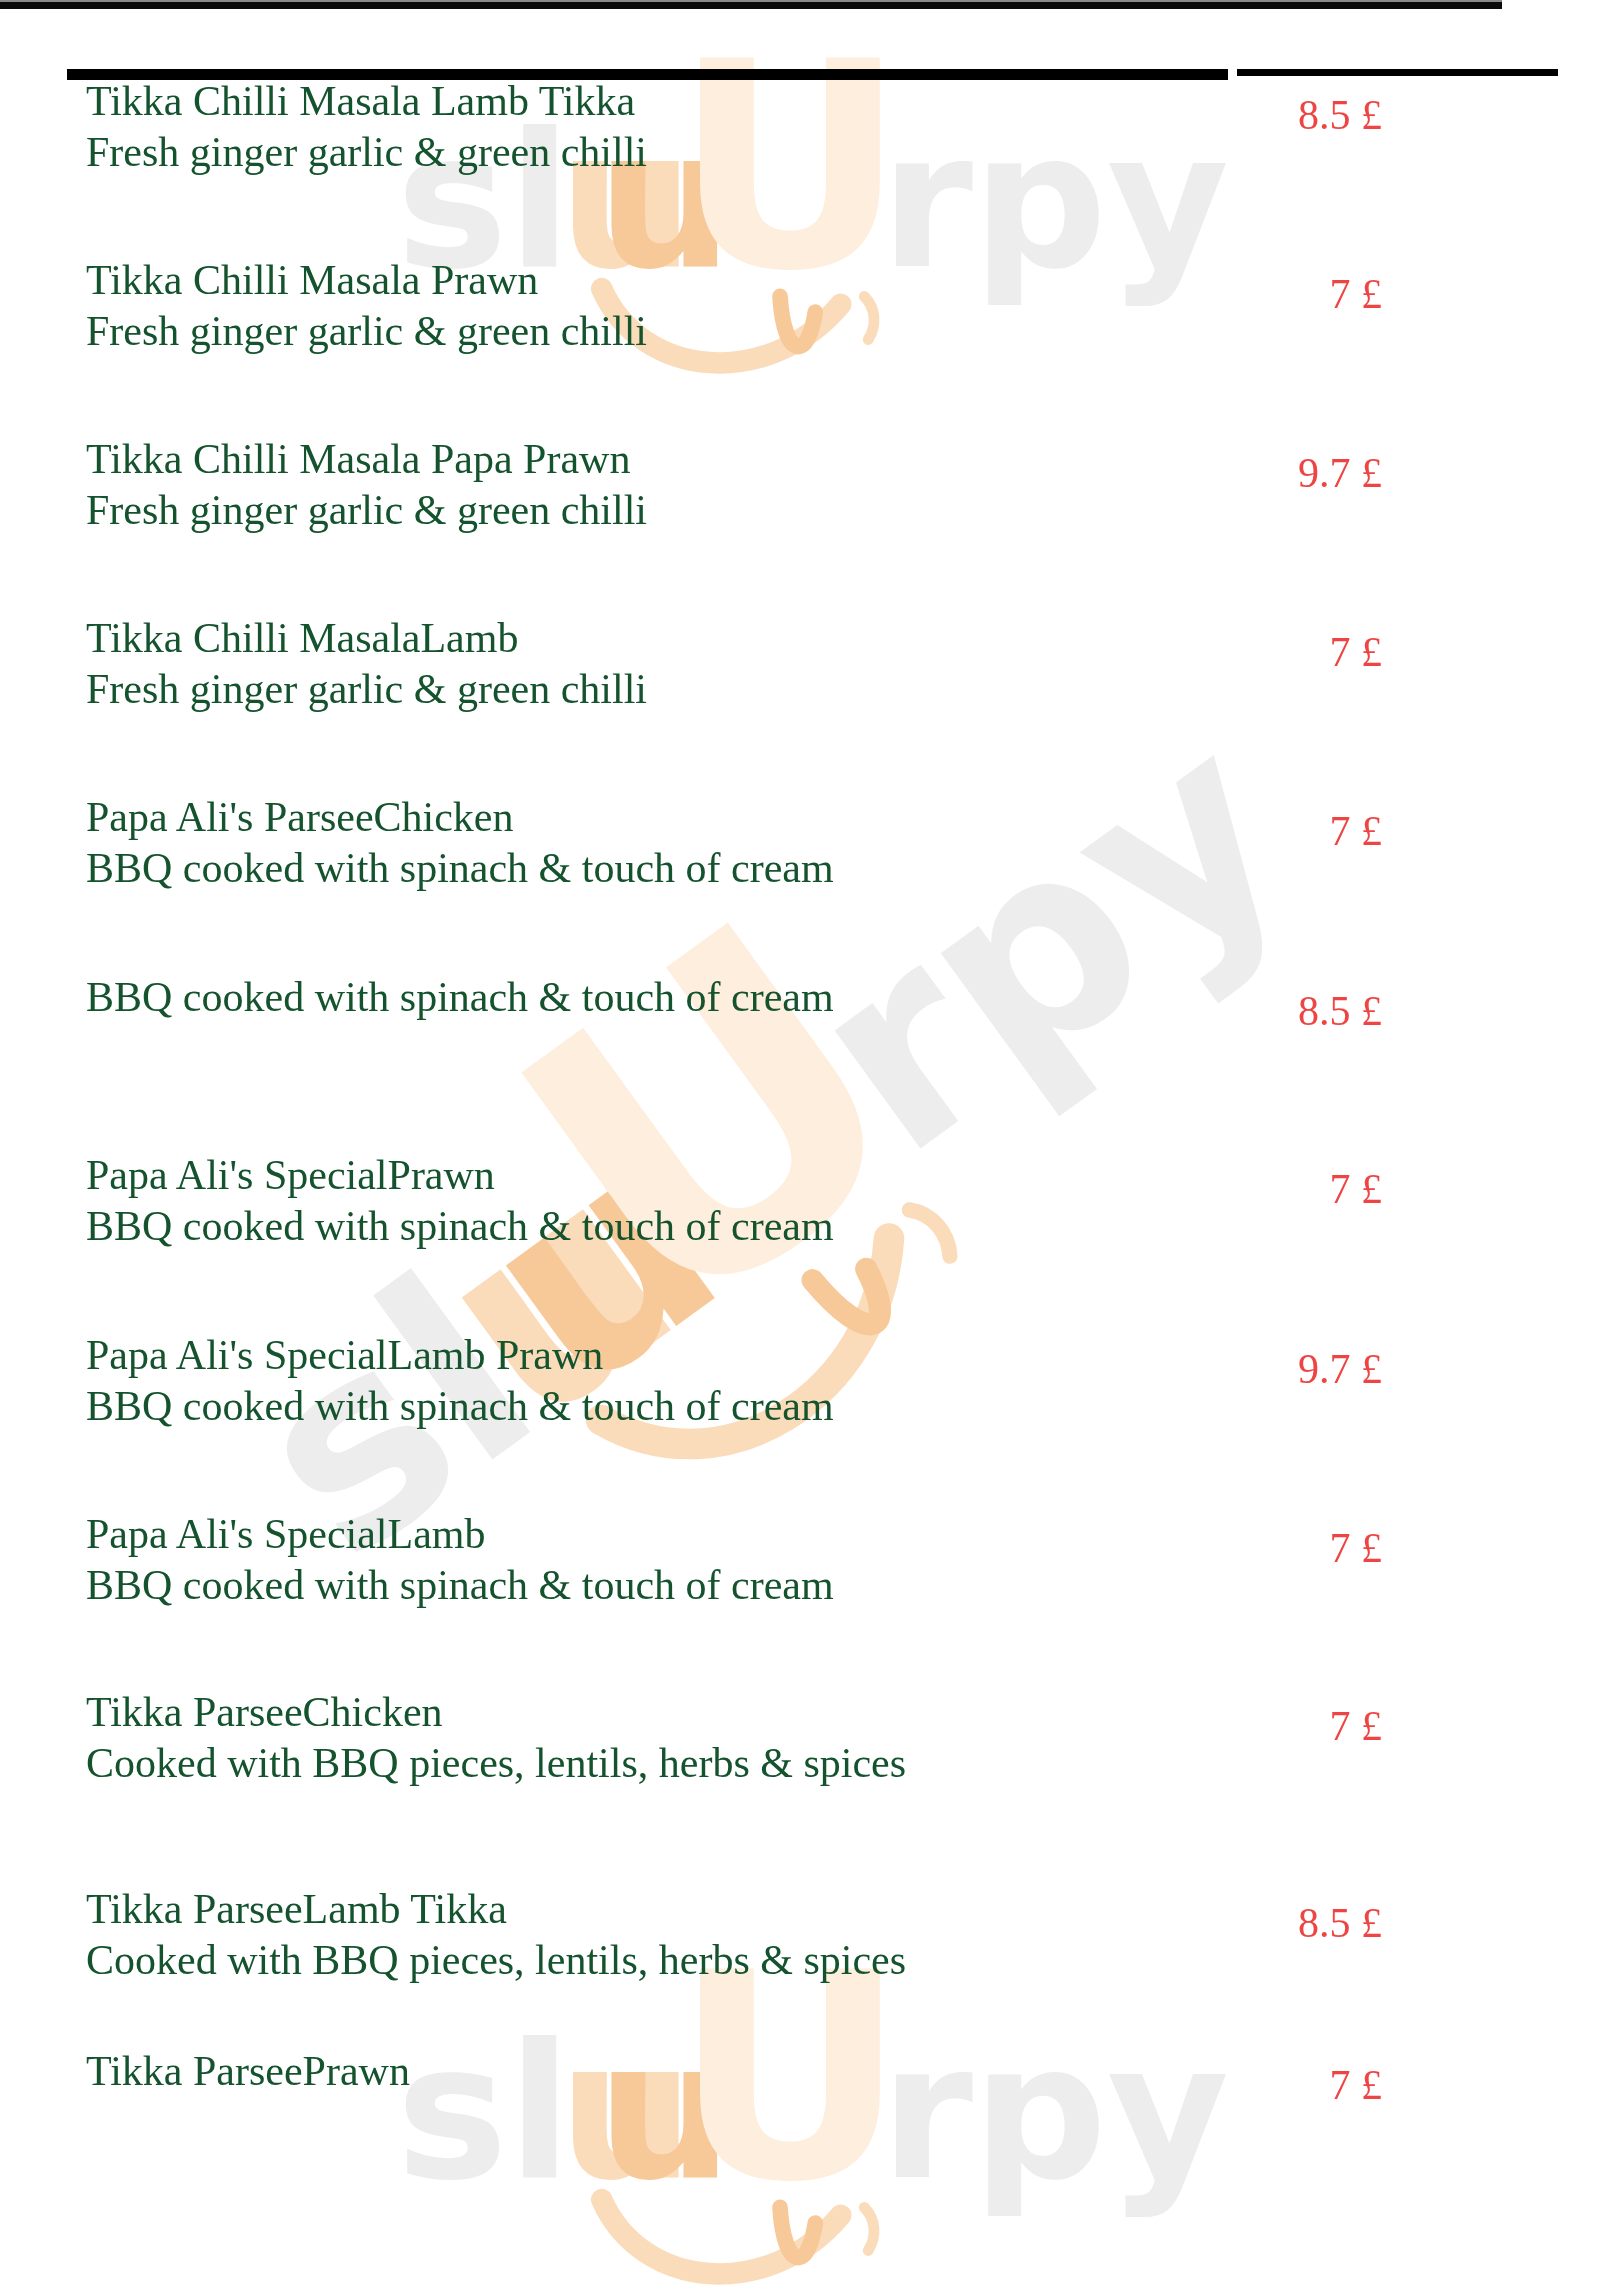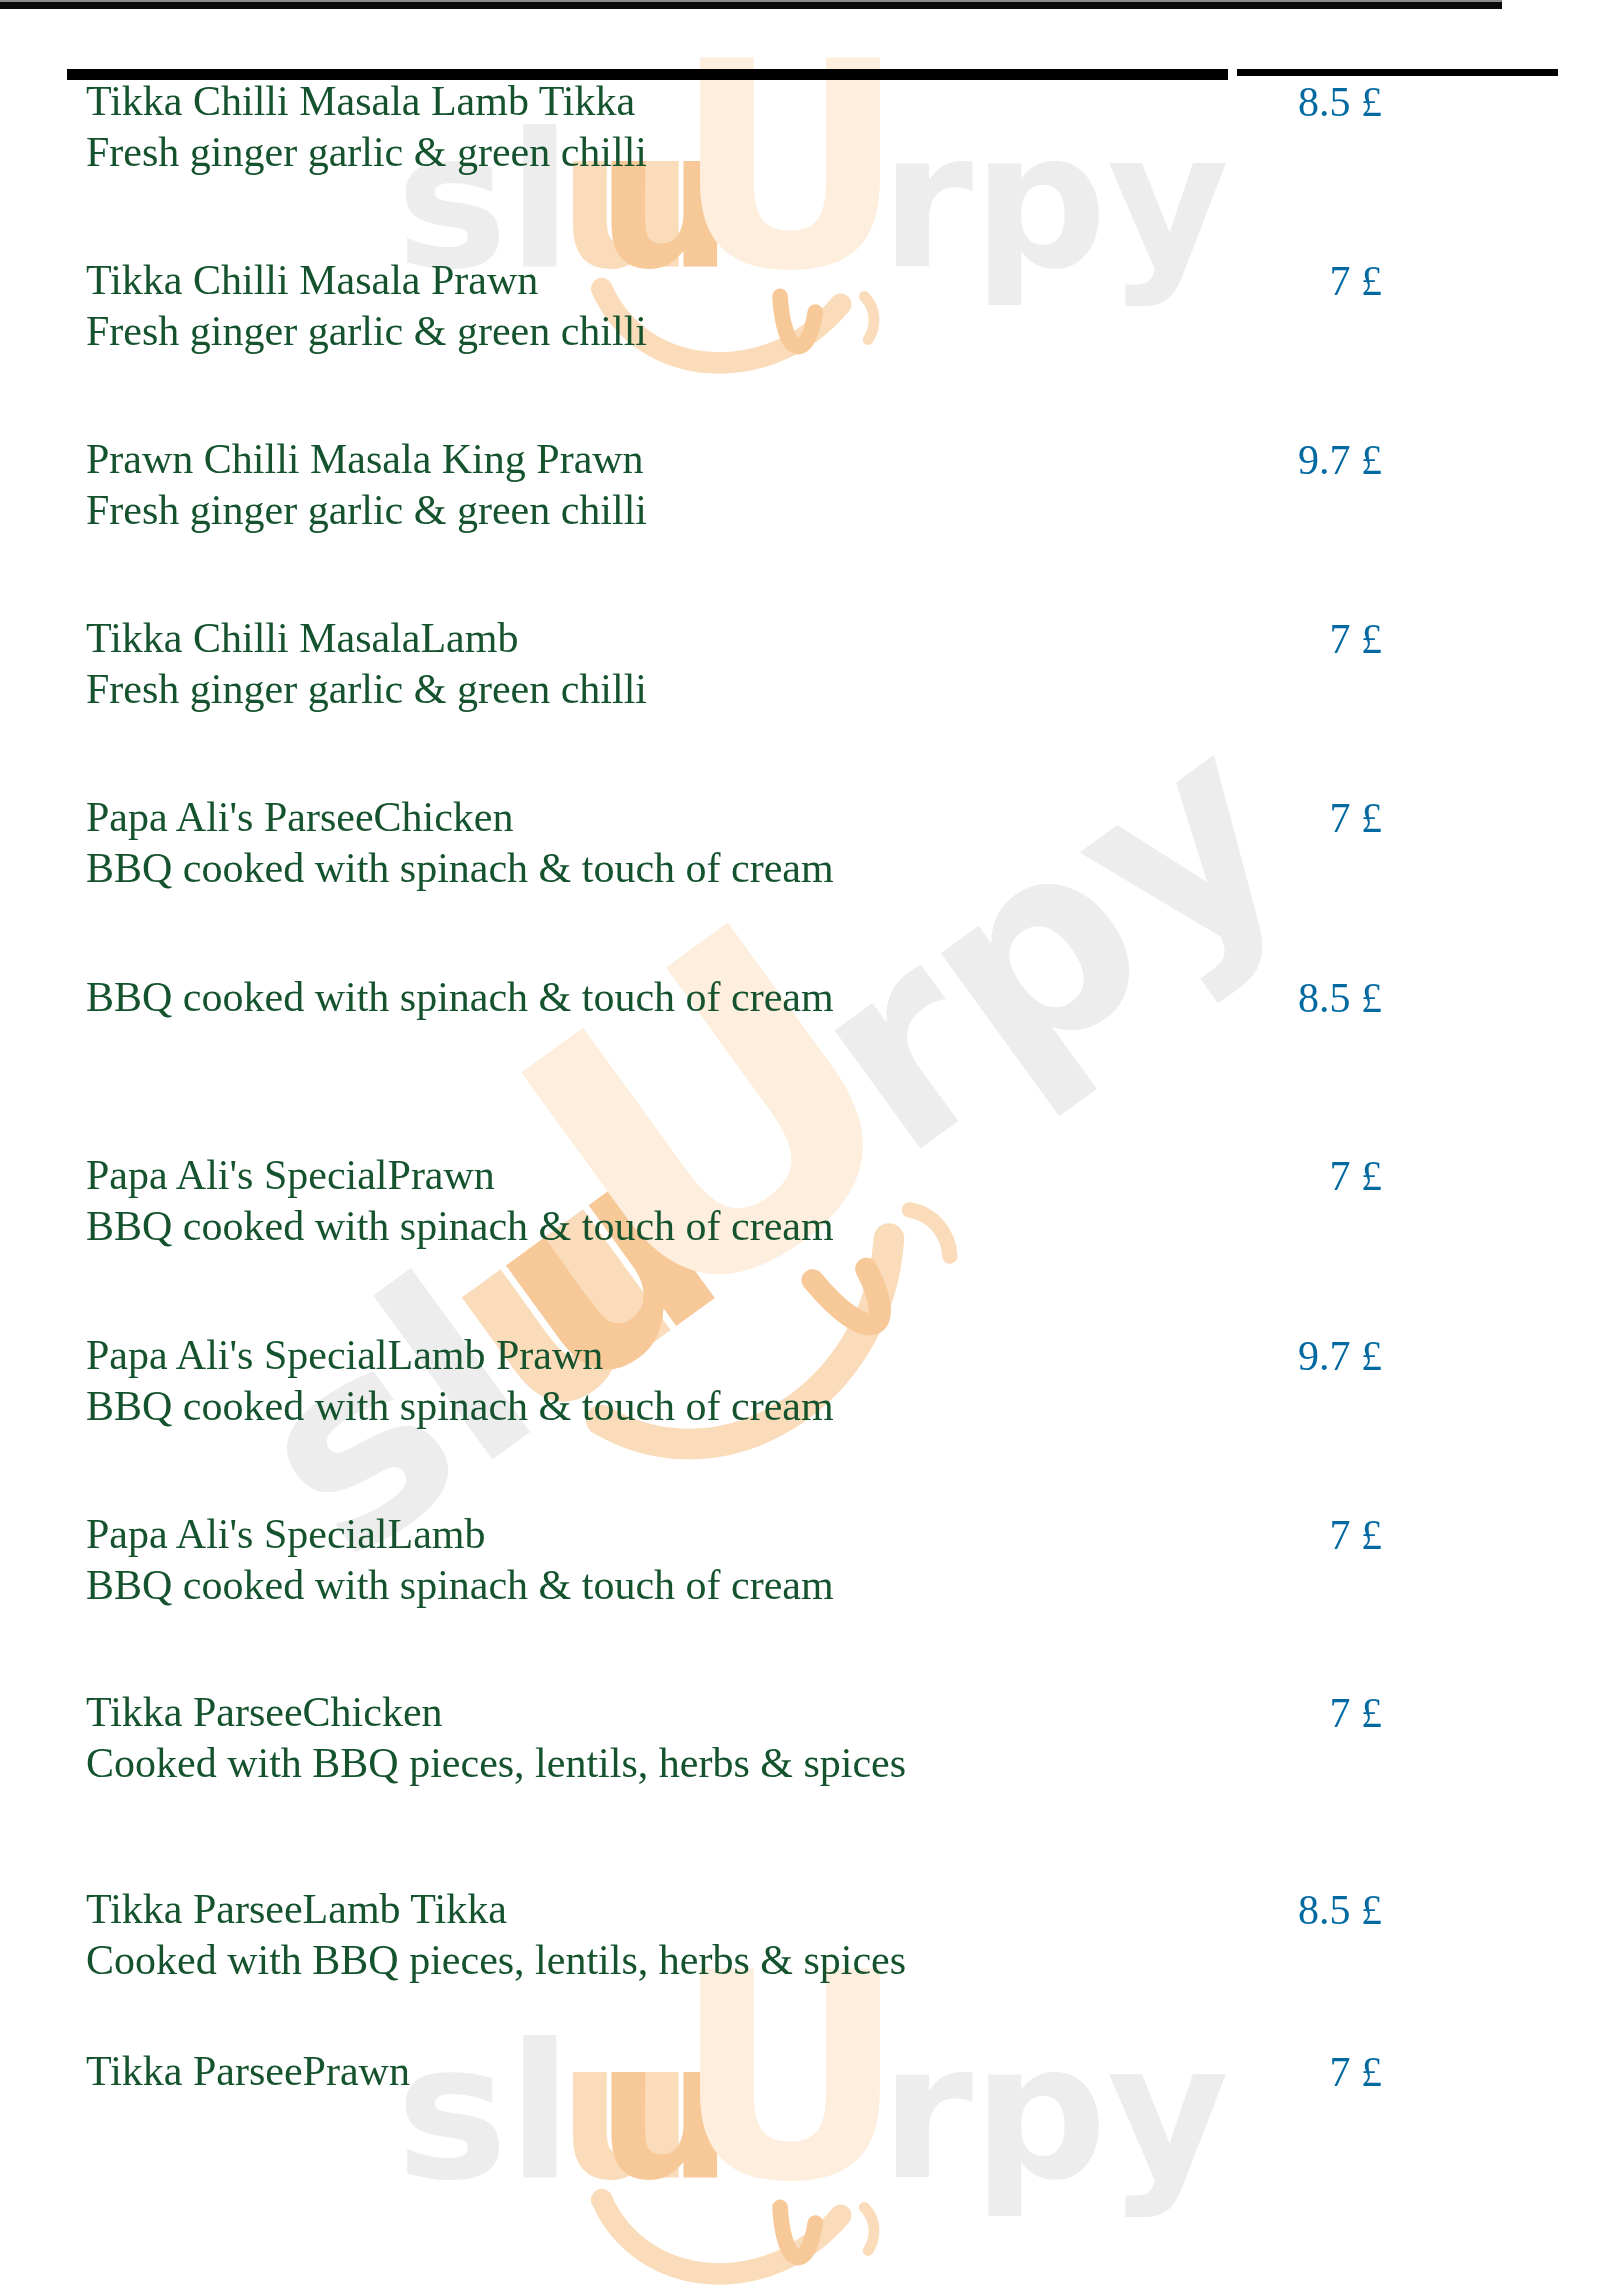--- a/index.html
+++ b/index.html
@@ -60,25 +60,25 @@
   }
   .row { position: absolute; left: 0; width: 100%; }
   .item-name, .item-desc {
     font-size: 42px;
     line-height: 51px;
     color: #14532d;
     white-space: pre;
   }
   .item-price {
     position: absolute;
-    top: 1px;
+    top: 14px;
     right: 0;
     font-size: 42px;
     line-height: 51px;
-    color: #0369a1;
+    color: #ef4444;
     text-align: right;
     white-space: pre;
   }
 </style>
 </head>
 <body>
 
 <div id="page">
 
   <div id="wm-layer">
@@ -122,21 +122,21 @@
     <div class="item-price">8.5 £</div>
   </div>
 
   <div class="row" style="top: 179px;">
     <div class="item-name">Tikka Chilli Masala Prawn</div>
     <div class="item-desc">Fresh ginger garlic &amp; green chilli</div>
     <div class="item-price">7 £</div>
   </div>
 
   <div class="row" style="top: 358px;">
-    <div class="item-name">Prawn Chilli Masala King Prawn</div>
+    <div class="item-name">Tikka Chilli Masala Papa Prawn</div>
     <div class="item-desc">Fresh ginger garlic &amp; green chilli</div>
     <div class="item-price">9.7 £</div>
   </div>
 
   <div class="row" style="top: 537px;">
     <div class="item-name">Tikka Chilli MasalaLamb</div>
     <div class="item-desc">Fresh ginger garlic &amp; green chilli</div>
     <div class="item-price">7 £</div>
   </div>
 

